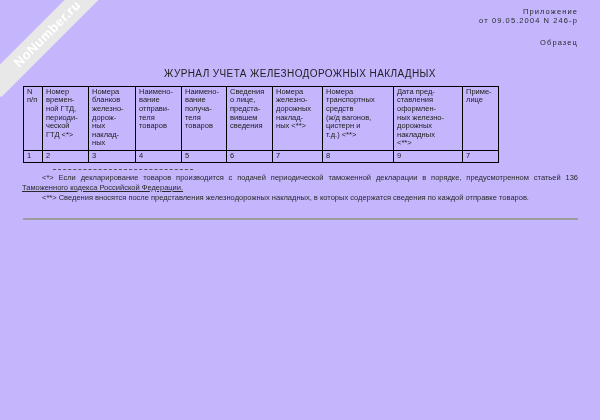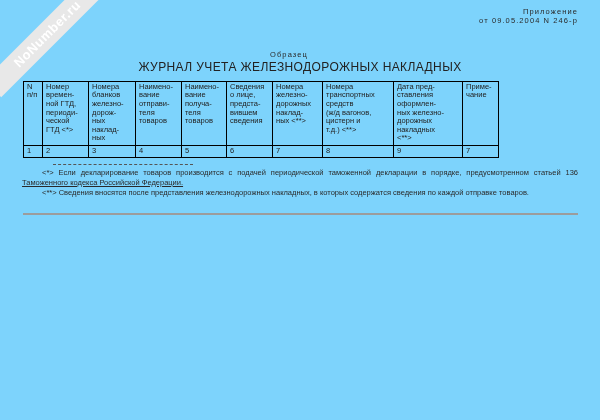--- a/index.html
+++ b/index.html
@@ -1,21 +1,21 @@
 <!DOCTYPE html>
 <html lang="ru"><head>
 <meta charset="utf-8">
 <style>
   * { margin: 0; padding: 0; box-sizing: border-box; }
   html, body { background: #ffffff; }
   .page {
     position: relative;
     width: 600px;
     height: 420px;
-    background: #7dd3fc;
+    background: #c4b5fd;
     overflow: hidden;
     font-family: "Liberation Sans", sans-serif;
     color: #1a1a1a;
   }
   .watermark {
     position: absolute;
     top: 22px;
     left: -30px;
     width: 155px;
     height: 24px;
@@ -29,25 +29,25 @@
     transform: rotate(-45deg);
   }
   .doc-header {
     padding: 7px 22px 0 0;
     text-align: right;
     font-size: 7.5px;
     line-height: 9.3px;
     letter-spacing: 1.1px;
     color: #2a2a2a;
   }
-  .doc-header .stamp { margin-top: 24px; text-align: center; }
+  .doc-header .stamp { margin-top: 12px; }
   .page-title {
-    margin-top: 1px;
+    margin-top: 21px;
     text-align: center;
-    font-size: 12px;
+    font-size: 10px;
     letter-spacing: 0.4px;
     color: #222222;
   }
   table.journal {
     margin: 7px 0 0 23px;
     width: 475px;
     border-collapse: collapse;
     table-layout: fixed;
   }
   table.journal th, table.journal td {
@@ -159,21 +159,21 @@
 цистерн и
 т.д.) &lt;**&gt;</th>
         <th>Дата пред-
 ставления
 оформлен-
 ных железно-
 дорожных
 накладных
 &lt;**&gt;</th>
         <th>Приме-
-чание</th>
+лице</th>
       </tr>
       <tr>
         <td class="numcell">1</td>
         <td class="numcell">2</td>
         <td class="numcell">3</td>
         <td class="numcell">4</td>
         <td class="numcell">5</td>
         <td class="numcell">6</td>
         <td class="numcell">7</td>
         <td class="numcell">8</td>

